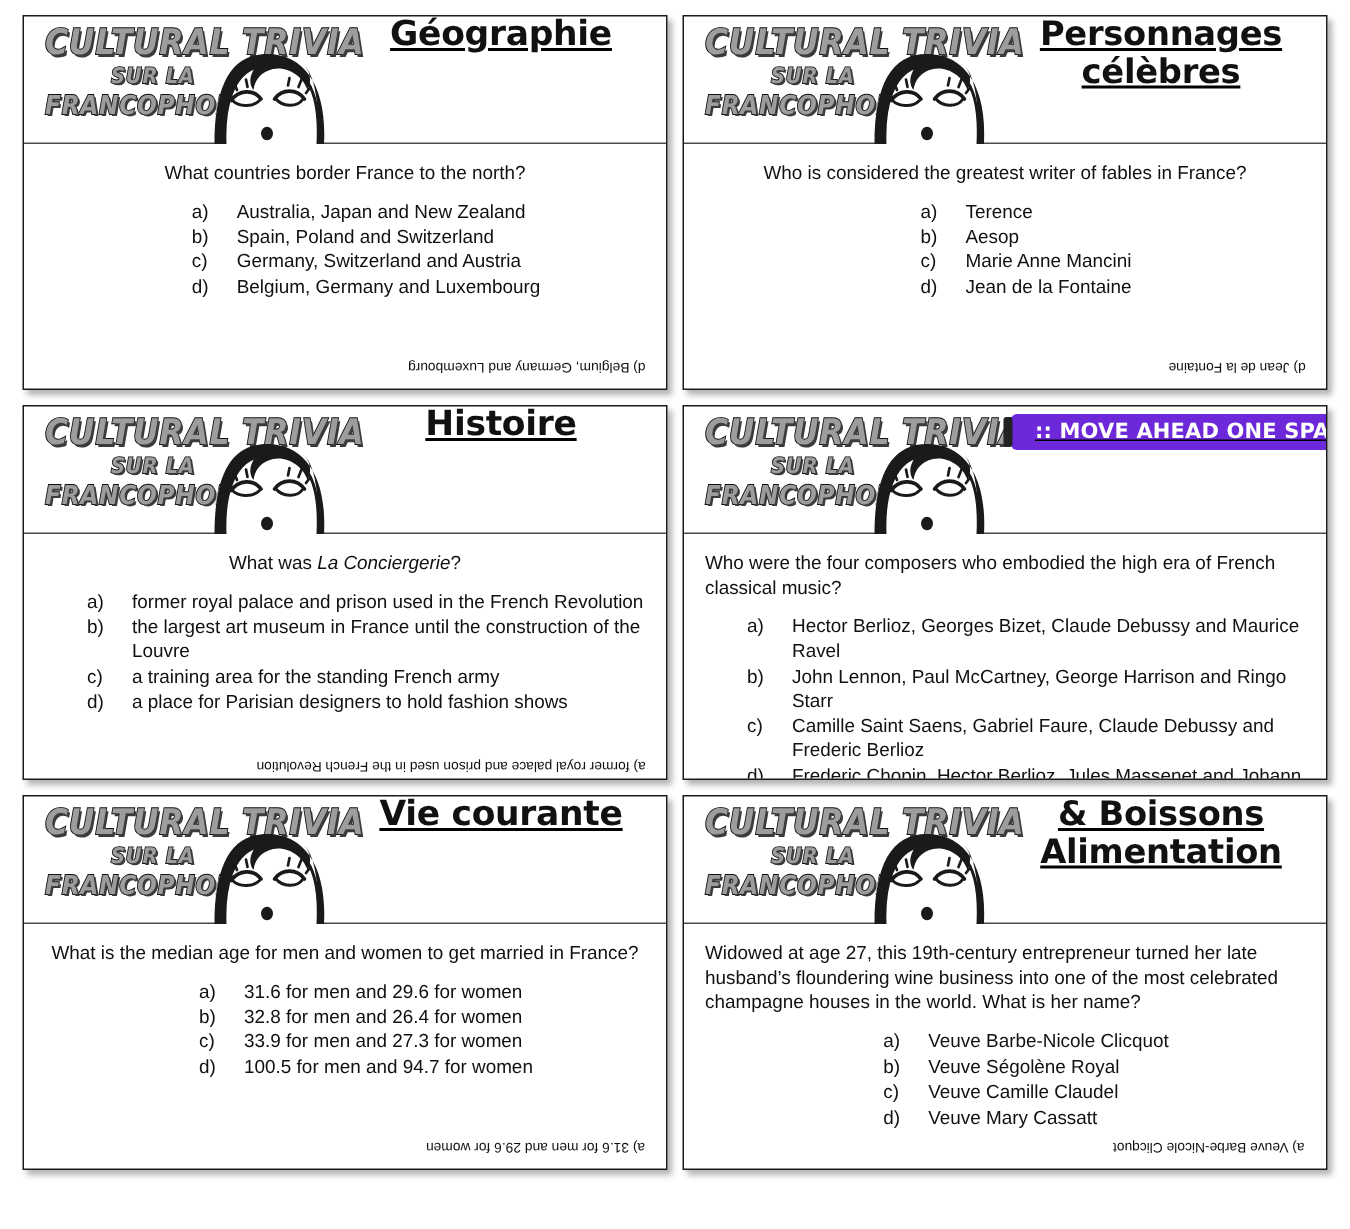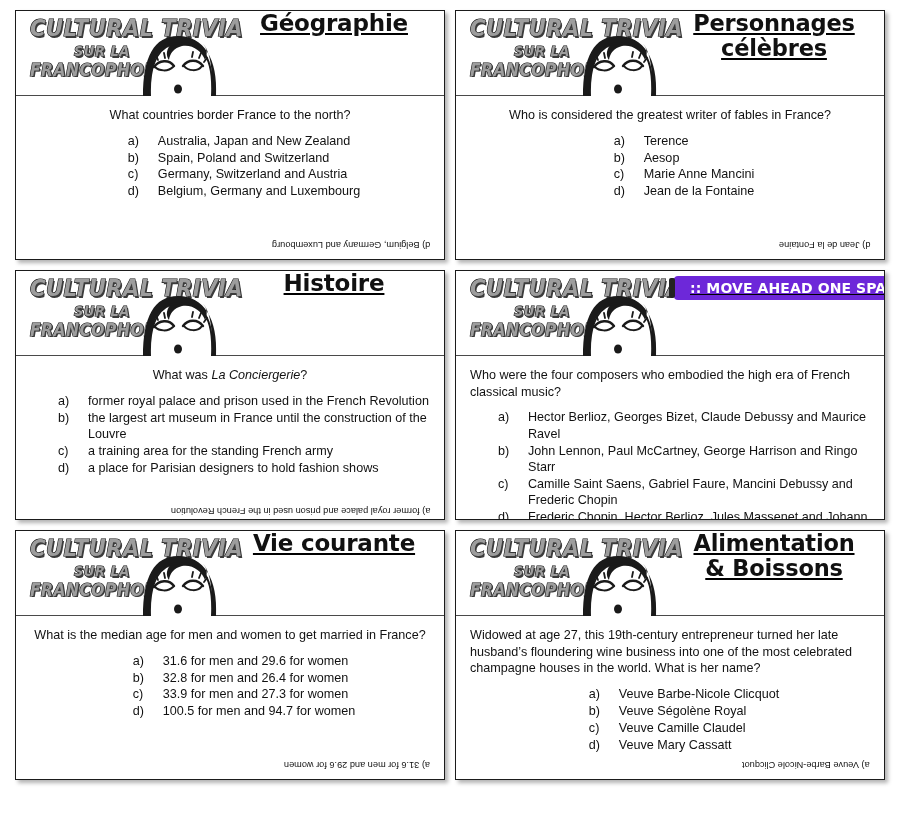--- a/index.html
+++ b/index.html
@@ -400,21 +400,21 @@
           <li class="option">
             <span class="opt-letter">a)</span>
             <span class="opt-text">Hector Berlioz, Georges Bizet, Claude Debussy and Maurice Ravel</span>
           </li>
           <li class="option">
             <span class="opt-letter">b)</span>
             <span class="opt-text">John Lennon, Paul McCartney, George Harrison and Ringo Starr</span>
           </li>
           <li class="option">
             <span class="opt-letter">c)</span>
-            <span class="opt-text">Camille Saint Saens, Gabriel Faure, Mancini Debussy and Frederic Chopin</span>
+            <span class="opt-text">Camille Saint Saens, Gabriel Faure, Claude Debussy and Frederic Berlioz</span>
           </li>
           <li class="option">
             <span class="opt-letter">d)</span>
             <span class="opt-text">Frederic Chopin, Hector Berlioz, Jules Massenet and Johann Sebastian Bach</span>
           </li>
         </ul>
 
     </div>
   </div>
 
@@ -502,22 +502,22 @@
             <path d="M48 39 C52 44 62 45 66 39" fill="none" stroke="#1a1a1a" stroke-width="2" stroke-linecap="round"></path>
             <path d="M68 35 L71 31" stroke="#1a1a1a" stroke-width="1.8" stroke-linecap="round"></path>
             <path d="M63 31 L65 26" stroke="#1a1a1a" stroke-width="1.8" stroke-linecap="round"></path>
             <path d="M56 30 L57 25" stroke="#1a1a1a" stroke-width="1.8" stroke-linecap="round"></path>
             <ellipse cx="42" cy="62" rx="4" ry="4.5" fill="#1a1a1a"></ellipse>
           </svg>
         </div>
       </div>
       <div class="title-zone">
         <div class="card-title two-line">
+            <div>&amp; Boissons</div>
             <div>Alimentation</div>
-            <div>&amp; Boissons</div>
           </div>
 
       </div>
     </div>
     <div class="card-body">
       <div class="question">Widowed at age 27, this 19th-century entrepreneur turned her late husband’s floundering wine business into one of the most celebrated champagne houses in the world. What is her name?</div>
       <ul class="options">
           <li class="option">
             <span class="opt-letter">a)</span>
             <span class="opt-text">Veuve Barbe-Nicole Clicquot</span>

